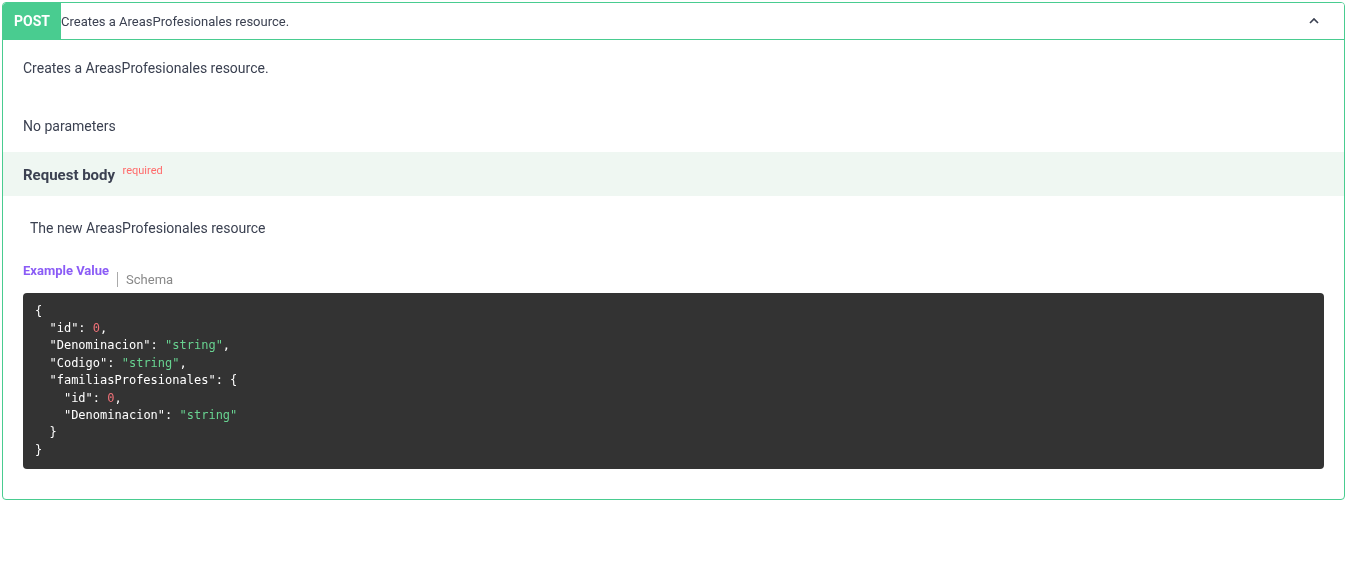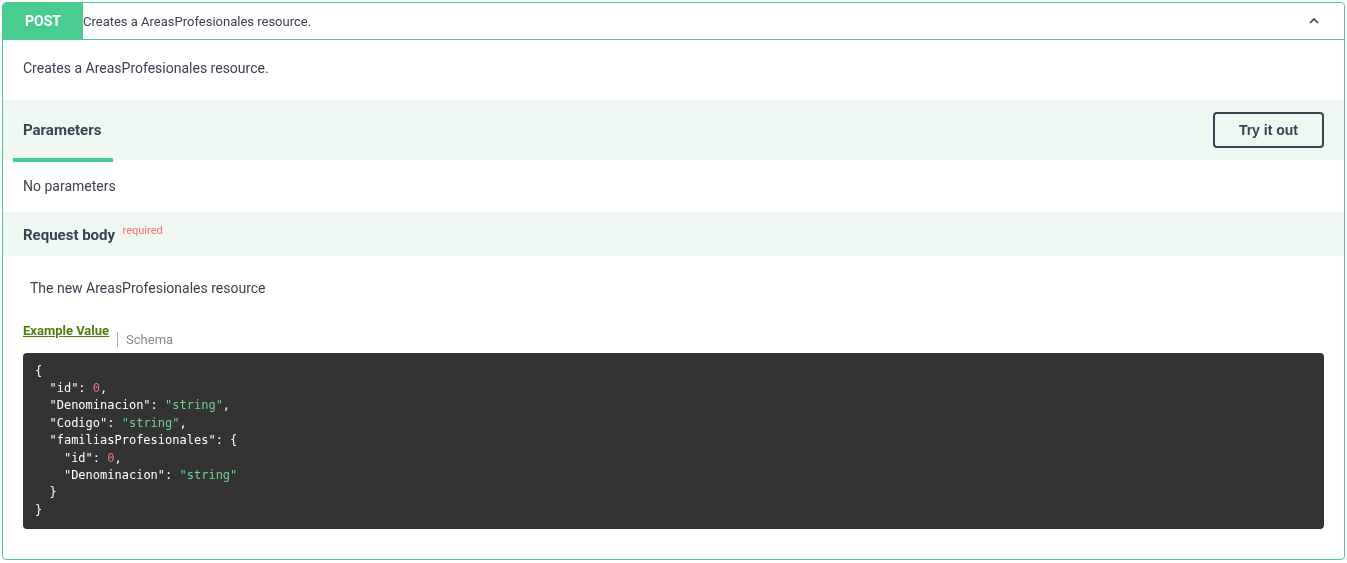--- a/index.html
+++ b/index.html
@@ -21,21 +21,21 @@
       padding: 0;
       background: #fff;
       cursor: pointer;
     }
     .method-badge {
       background: #49cc90;
       color: #fff;
       font-weight: 700;
       font-size: 14px;
       padding: 10px 0;
-      width: 80px;
+      width: 58px;
       text-align: center;
       text-transform: uppercase;
     }
     .path {
       font-family: "Titillium Web", monospace;
       font-weight: 700;
       color: #3b4151;
       font-size: 16px;
       padding: 0 10px 0 14px;
     }
@@ -139,22 +139,21 @@
       align-items: center;
       margin-bottom: 6px;
     }
     .tab {
       font-size: 13px;
       padding: 0 8px 0 0;
       cursor: pointer;
     }
     .tab.active {
       font-weight: 700;
-      color: #4d7c0f;
-      text-decoration: underline;
+      color: #8b5cf6;
     }
     .tab.inactive {
       color: #888;
       border-left: 1px solid #aaa;
       padding-left: 8px;
       margin-top: 18px;
     }
     .code-block {
       background: #333333;
       color: #fff;
@@ -183,25 +182,20 @@
       <svg viewBox="0 0 24 24" fill="none" stroke="#3b4151" stroke-width="2.5">
           <polyline points="6 15 12 9 18 15"></polyline>
         </svg>
     </div>
   </div>
 
   <div class="body">
 
     <div class="description">Creates a AreasProfesionales resource.</div>
 
-    <div class="section-bar">
-      <div class="section-title">Parameters</div>
-      <button class="try-btn">Try it out</button>
-      <div class="accent-line"></div>
-    </div>
 
     <div class="params-content">No parameters</div>
 
     <div class="section-bar">
       <div>
         <span class="section-title">Request body</span>
         <span class="required-tag">required</span>
       </div>
     </div>
 

